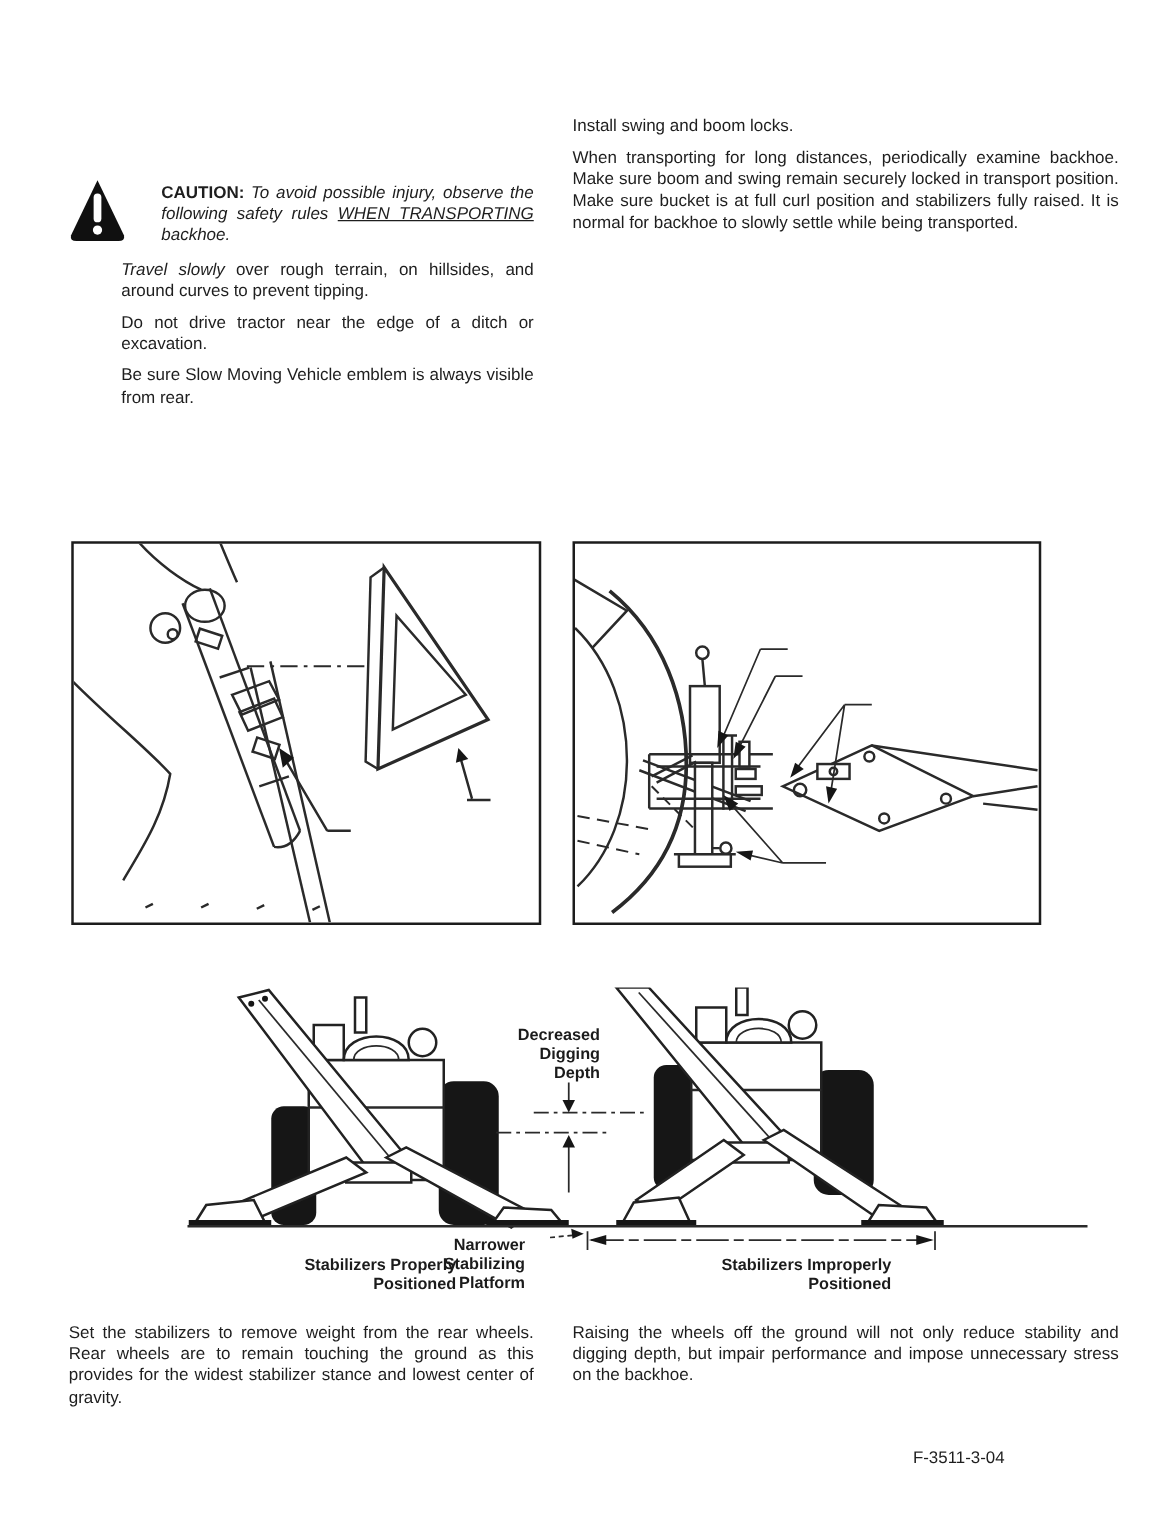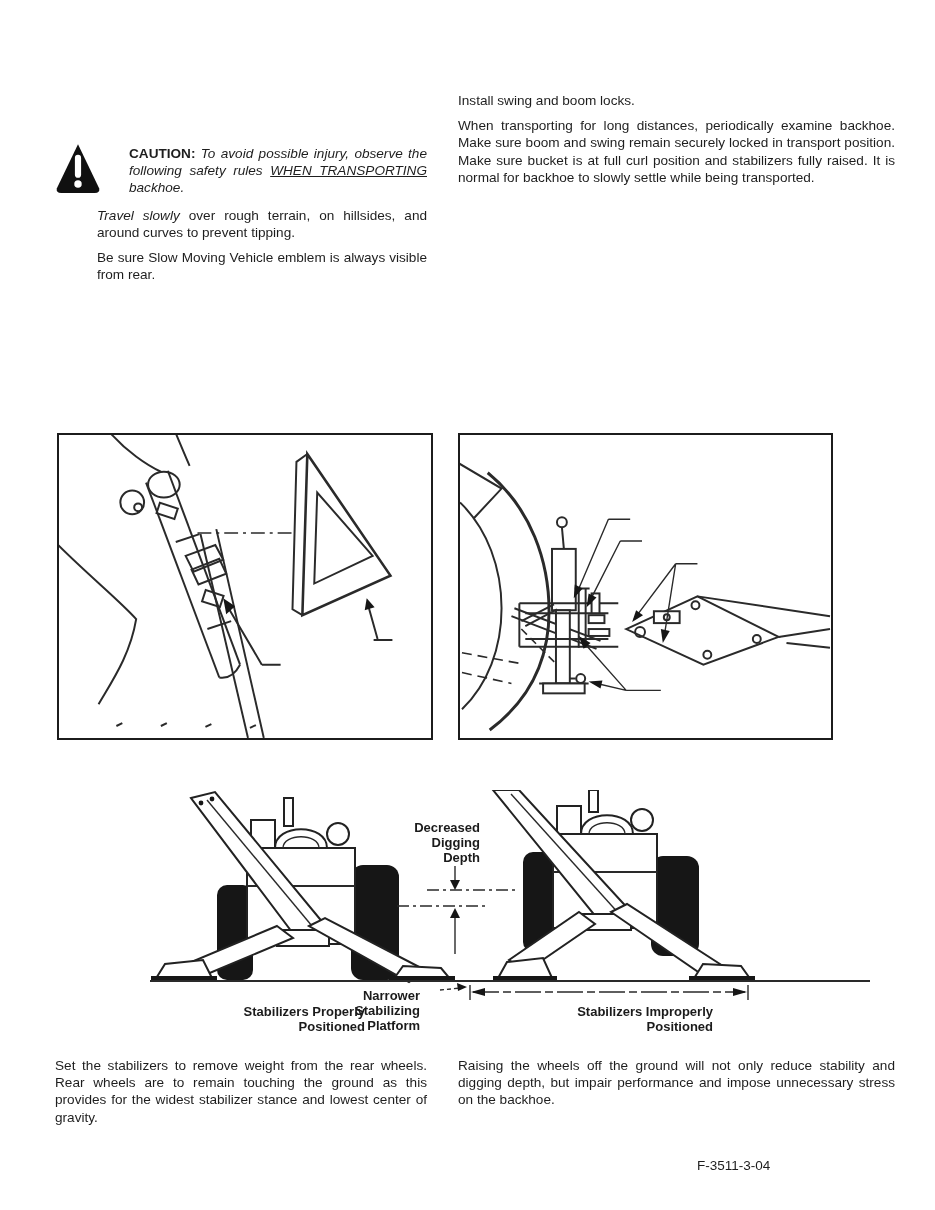--- a/index.html
+++ b/index.html
@@ -31,21 +31,21 @@
     text-align:right;white-space:pre-line;color:#1b1b1b;
   }
   #lbl-ddd{left:380px;top:820px;width:100px;}
   #lbl-prop{left:200px;top:1004px;width:165px;}
   #lbl-narrow{left:325px;top:988px;width:95px;}
   #lbl-improp{left:528px;top:1004px;width:185px;}
   .bottom-left{position:absolute;left:55px;top:1057px;width:372px;}
   .bottom-right{position:absolute;left:458px;top:1057px;width:437px;}
   .footer-code{
     position:absolute;left:697px;top:1157px;width:140px;
-    text-align:left;font-size:13.5px;
+    text-align:center;font-size:13.5px;
   }
   svg .ln{fill:none;stroke:#2a2a2a;stroke-width:2;}
   svg .thin{fill:none;stroke:#2a2a2a;stroke-width:1.4;}
   svg .solid{fill:#161616;stroke:none;}
   svg .wht{fill:#ffffff;stroke:#222222;stroke-width:2;}
 </style>
 </head>
 <body>
 
 <div class="page">
@@ -55,20 +55,21 @@
       <svg class="caution-icon" viewBox="0 0 52 60">
         <path d="M26,2 L50,52 Q51,57 45,57 L7,57 Q1,57 2,52 Z" fill="#101010"></path>
         <rect x="22.5" y="14" width="7" height="26" rx="3.5" fill="#ffffff"></rect>
         <circle cx="26" cy="47" r="4.2" fill="#ffffff"></circle>
       </svg>
       <div class="caution-text">
         <span class="bold" style="font-style:normal">CAUTION:</span><span> To avoid possible injury, observe the following safety rules </span><span class="underline">WHEN TRANSPORTING</span><span> backhoe.</span>
       </div>
     </div>
     <p class="indent"><span class="italic">Travel slowly</span><span> over rough terrain, on hillsides, and around curves to prevent tipping.</span></p>
+    <p class="indent">Do not drive tractor near the edge of a ditch or excavation.</p>
     <p class="indent">Be sure Slow Moving Vehicle emblem is always visible from rear.</p>
   </div>
 
   <div class="col col-right">
     <p>Install swing and boom locks.</p>
     <p>When transporting for long distances, periodically examine backhoe. Make sure boom and swing remain securely locked in transport position. Make sure bucket is at full curl position and stabilizers fully raised. It is normal for backhoe to slowly settle while being transported.</p>
   </div>
 
   <div class="fig-box" id="figure-smv">
     <svg viewBox="0 0 376 306">

